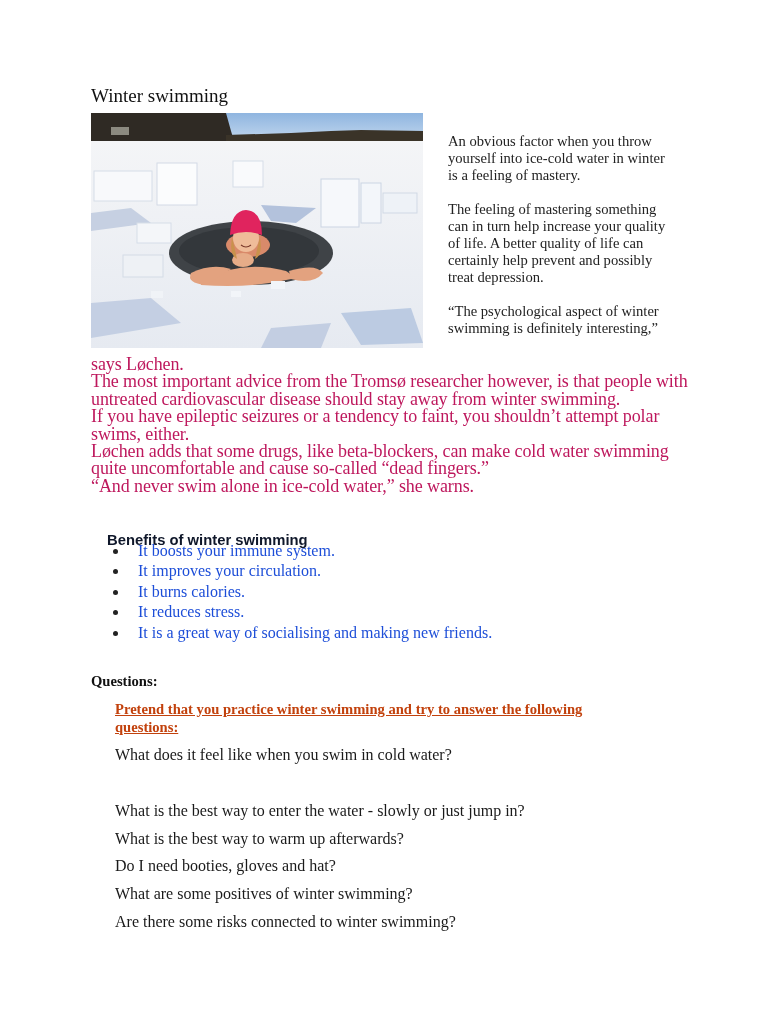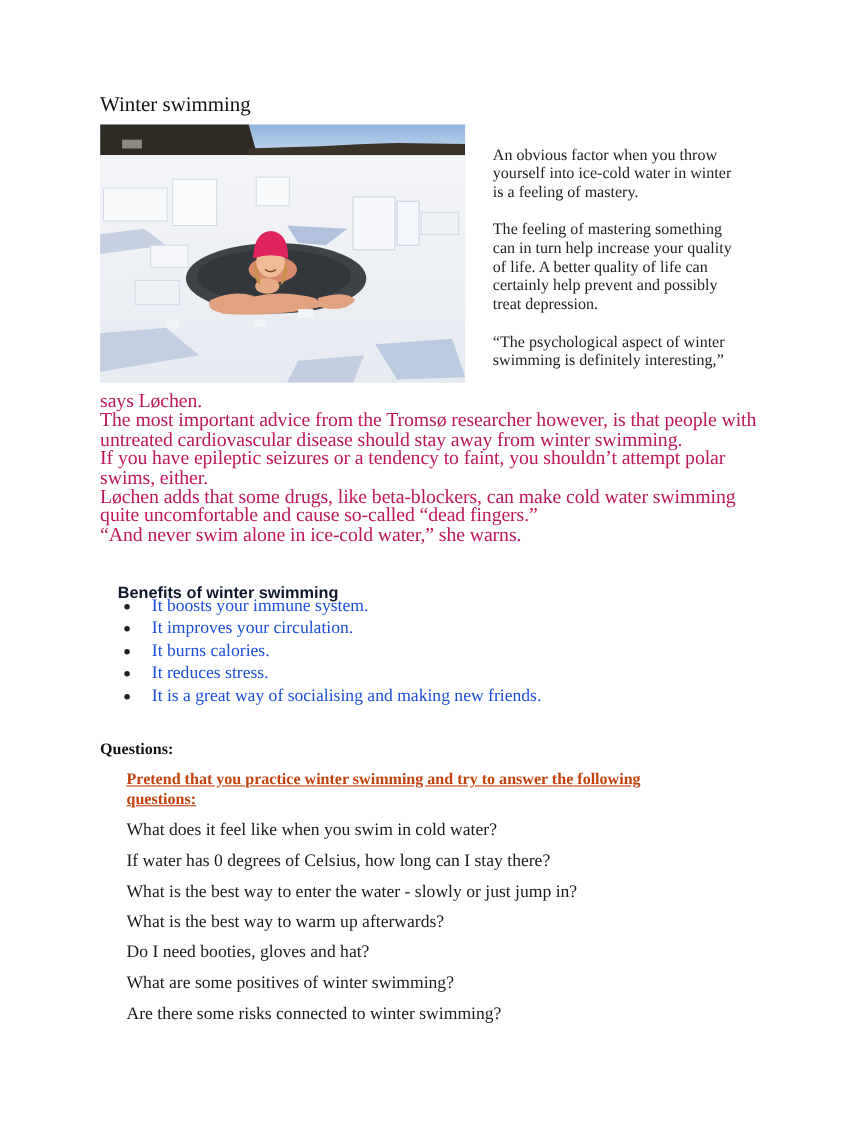--- a/index.html
+++ b/index.html
@@ -120,20 +120,19 @@
     <li><span class="bullet"></span><span>It improves your circulation.</span></li>
     <li><span class="bullet"></span><span>It burns calories.</span></li>
     <li><span class="bullet"></span><span>It reduces stress.</span></li>
     <li><span class="bullet"></span><span>It is a great way of socialising and making new friends.</span></li>
   </ul>
 
   <h3 class="questions-heading">Questions:</h3>
   <p class="instruction">Pretend that you practice winter swimming and try to answer the following questions:</p>
 
   <p class="question" style="top:746px">What does it feel like when you swim in cold water?</p>
-  <p class="question" style="top:774px">If water has 0 degrees of Celsius, how long can I stay there?</p>
   <p class="question" style="top:802px">What is the best way to enter the water - slowly or just jump in?</p>
   <p class="question" style="top:830px">What is the best way to warm up afterwards?</p>
   <p class="question" style="top:857px">Do I need booties, gloves and hat?</p>
   <p class="question" style="top:885px">What are some positives of winter swimming?</p>
   <p class="question" style="top:913px">Are there some risks connected to winter swimming?</p>
 
 </div>
 
 </body></html>

